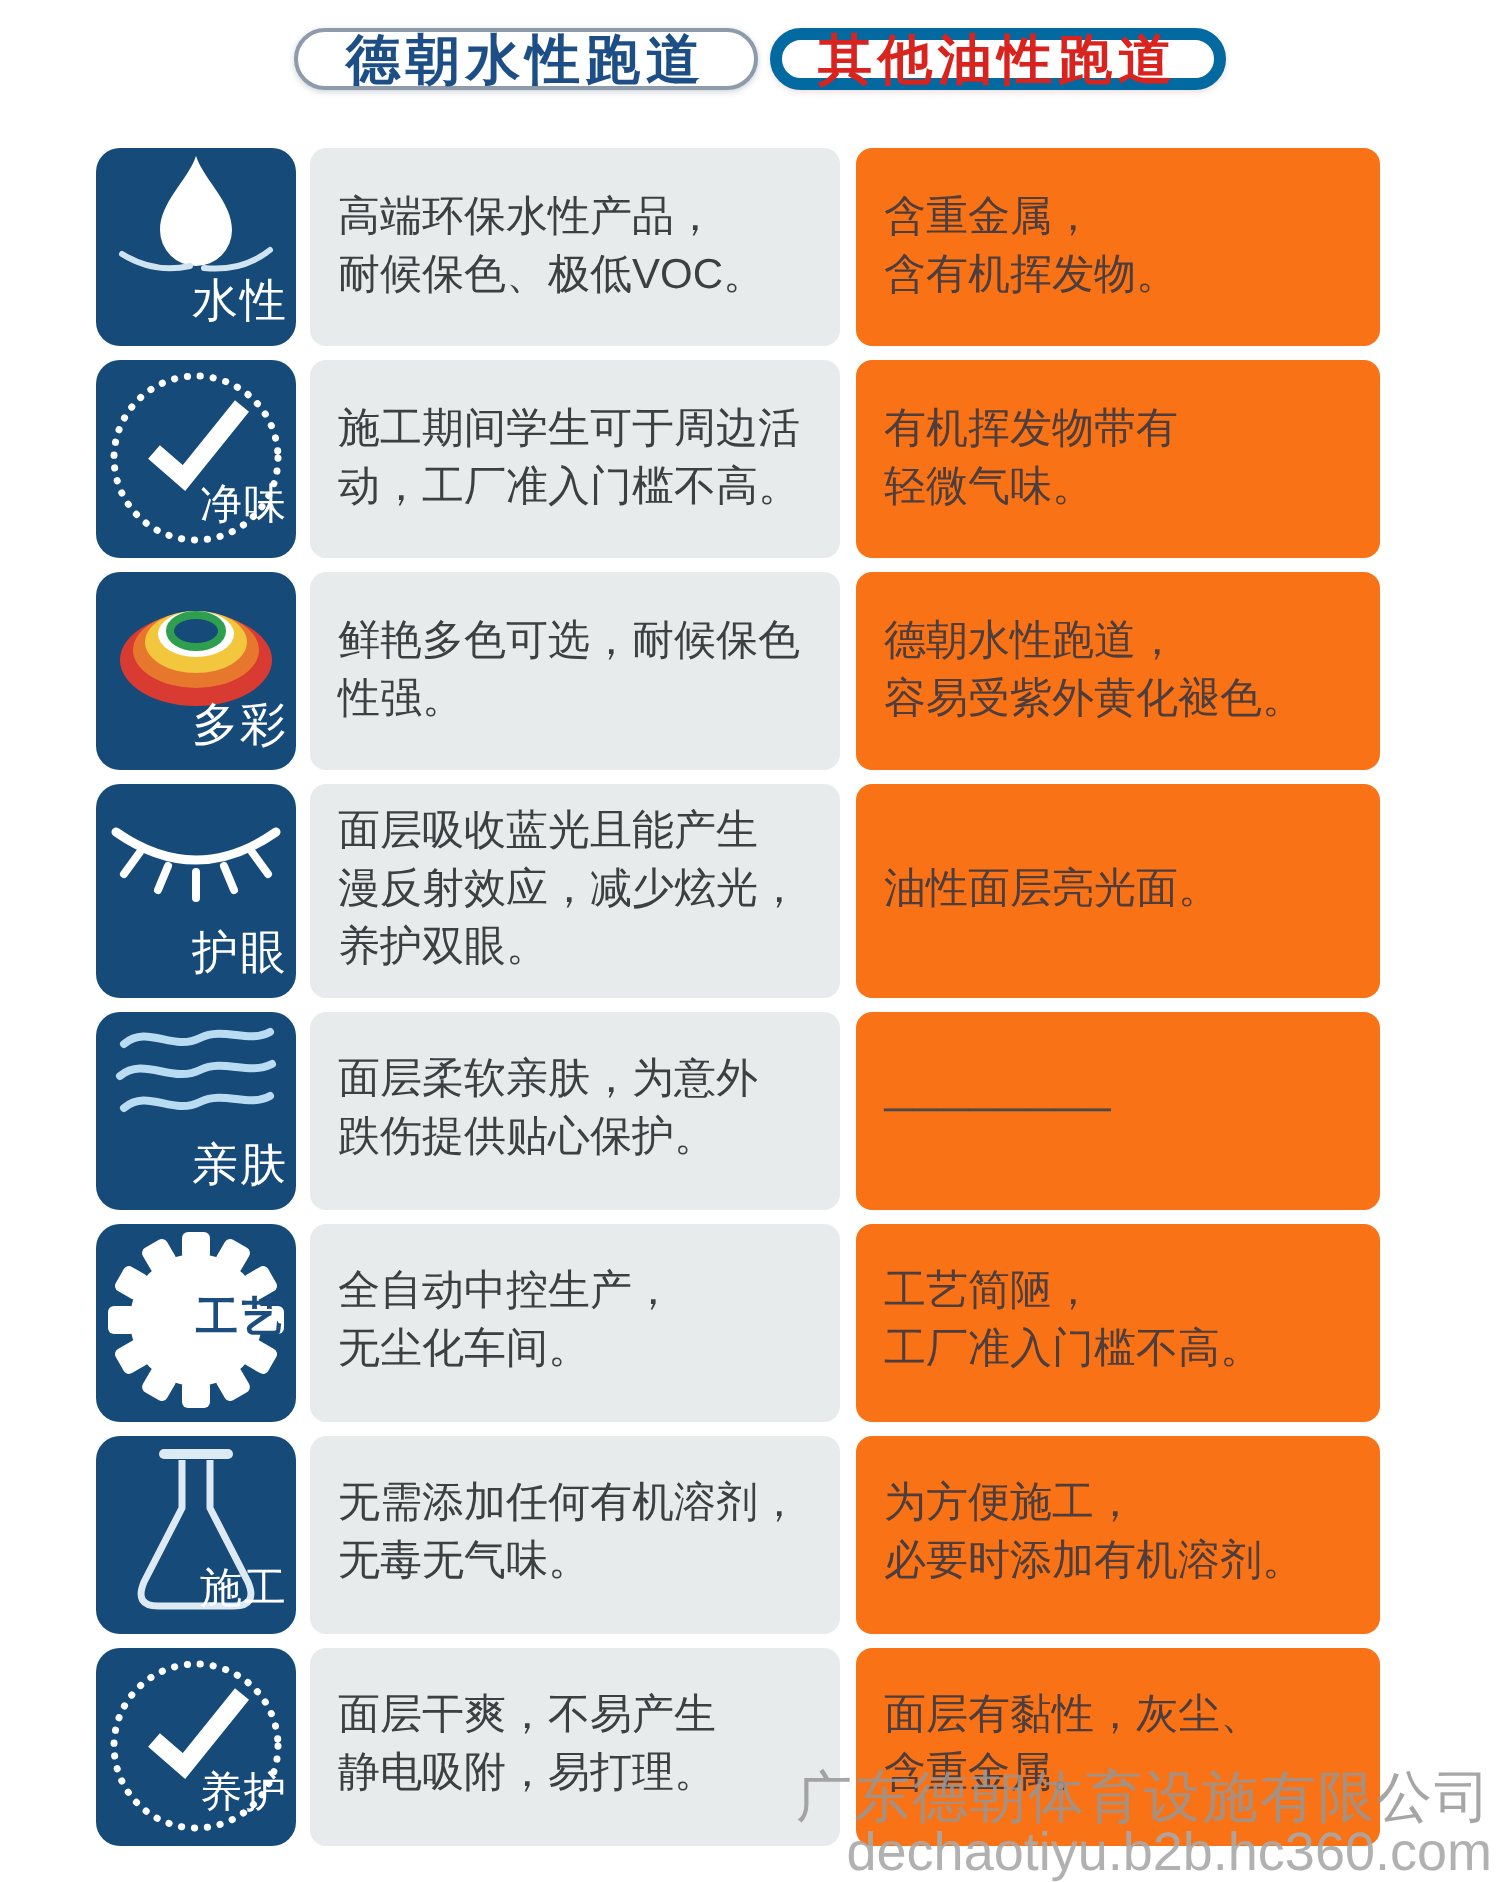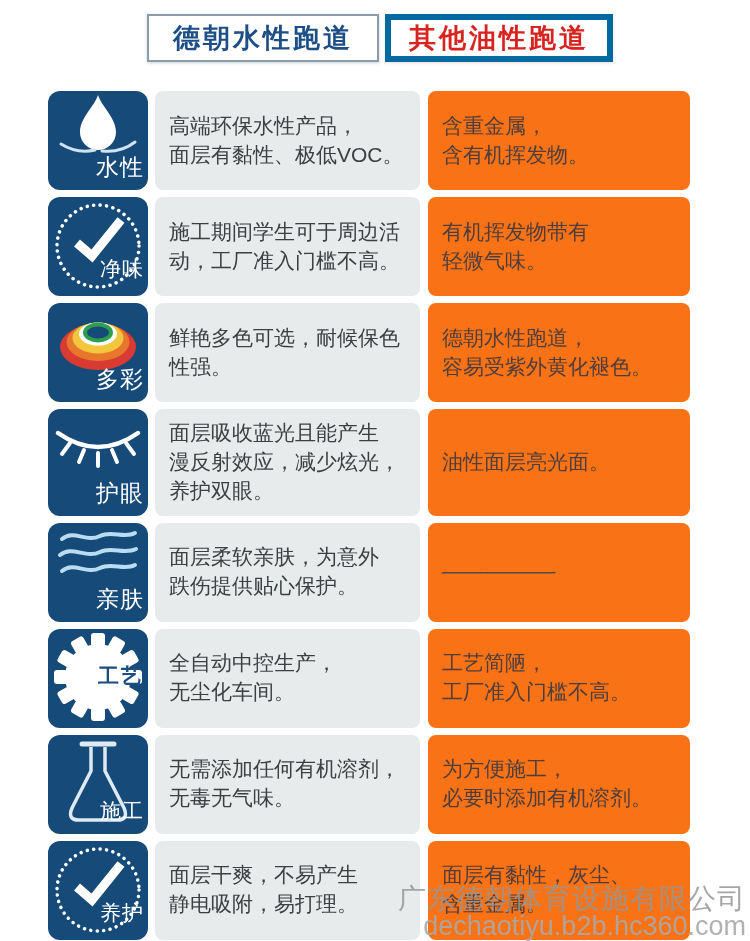--- a/index.html
+++ b/index.html
@@ -8,21 +8,21 @@
     background: #ffffff;
     font-family: "Liberation Sans", "DejaVu Sans", sans-serif;
     position: relative;
     overflow: hidden;
   }
   .page { position: absolute; inset: 0; }
 
   
   .header { display: flex; gap: 6px; margin: 14px 0 0 147px; }
   .hbox {
-    height: 48px; border-radius: 0; background: #fff;
+    height: 31px; border-radius: 18px; background: #fff;
     display: flex; align-items: center; justify-content: center;
     font-weight: bold; font-size: 27px; letter-spacing: 3px;
   }
   .hbox-blue { width: 232px; border: 2px solid #8d9bab; color: #1d4f86;
                box-shadow: 0 1px 3px rgba(60,80,100,.25); }
   .hbox-red  { width: 228px; border: 6px solid #0369a1; color: #d8231f;
                box-shadow: 0 1px 3px rgba(150,80,80,.2); }
 
   
   .rows { display: flex; flex-direction: column; gap: 7px; margin: 29px 0 0 48px; width: 645px; }
@@ -78,21 +78,21 @@
     <div class="row">
       <div class="tile">
         <svg width="100" height="66" viewBox="0 0 100 66">
           <path d="M50,4 C54,16 68,27 68,41 a18,18 0 1 1 -36,0 C32,27 46,16 50,4 Z" fill="#ffffff"></path>
           <path d="M13,53 q16,10 34,6" stroke="#cfe3f0" stroke-width="3" fill="none" stroke-linecap="round"></path>
           <path d="M54,60 q19,2 33,-9" stroke="#cfe3f0" stroke-width="3" fill="none" stroke-linecap="round"></path>
         </svg>
         <span class="tag">水性</span>
       </div>
       <div class="cell cell-mid">高端环保水性产品，
-面层有黏性、极低VOC。</div>
+耐候保色、极低VOC。</div>
       <div class="cell cell-pink">含重金属，
 含有机挥发物。</div>
     </div>
 
     <div class="row">
       <div class="tile tile--circle">
         <svg width="100" height="99" viewBox="0 0 100 99">
           <circle cx="50" cy="49" r="41" fill="none" stroke="#ffffff" stroke-width="3.5" stroke-dasharray="0.1 6.4" stroke-linecap="round"></circle>
           <path d="M29,46 L44,59 L73,23" fill="none" stroke="#ffffff" stroke-width="9"></path>
         </svg>

